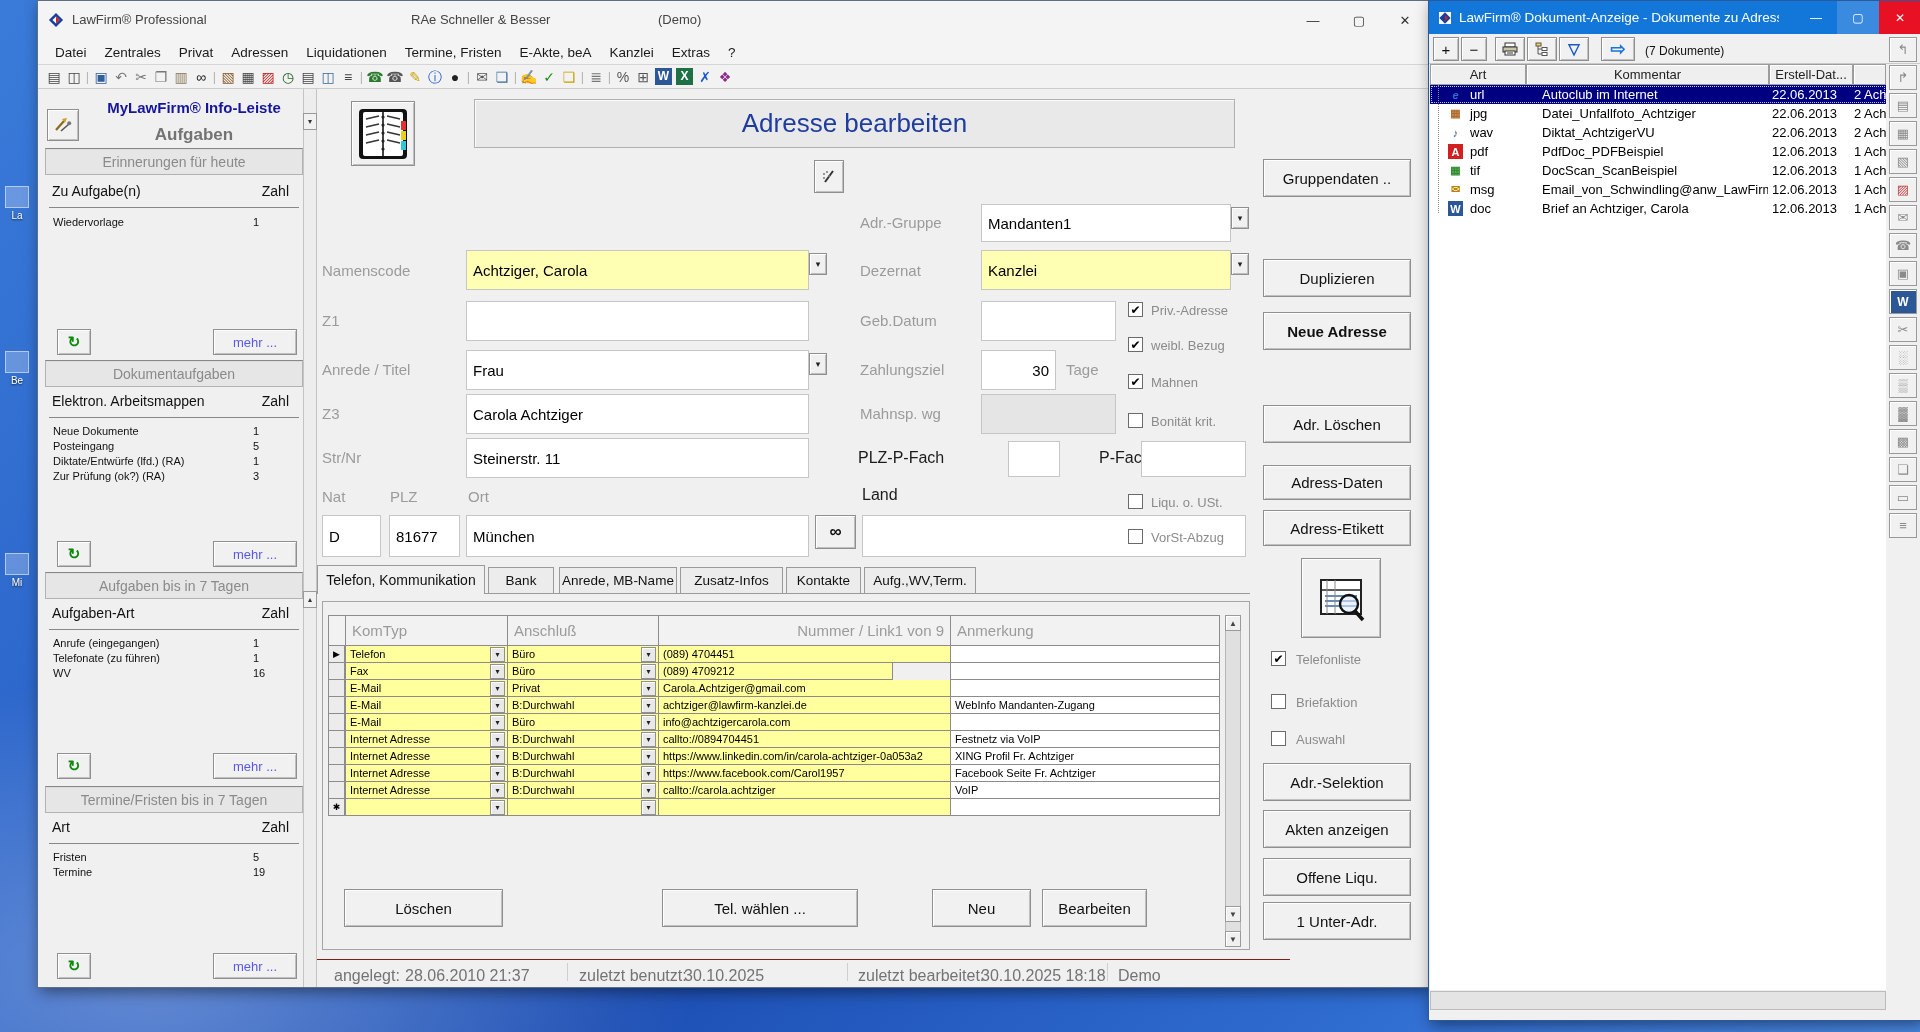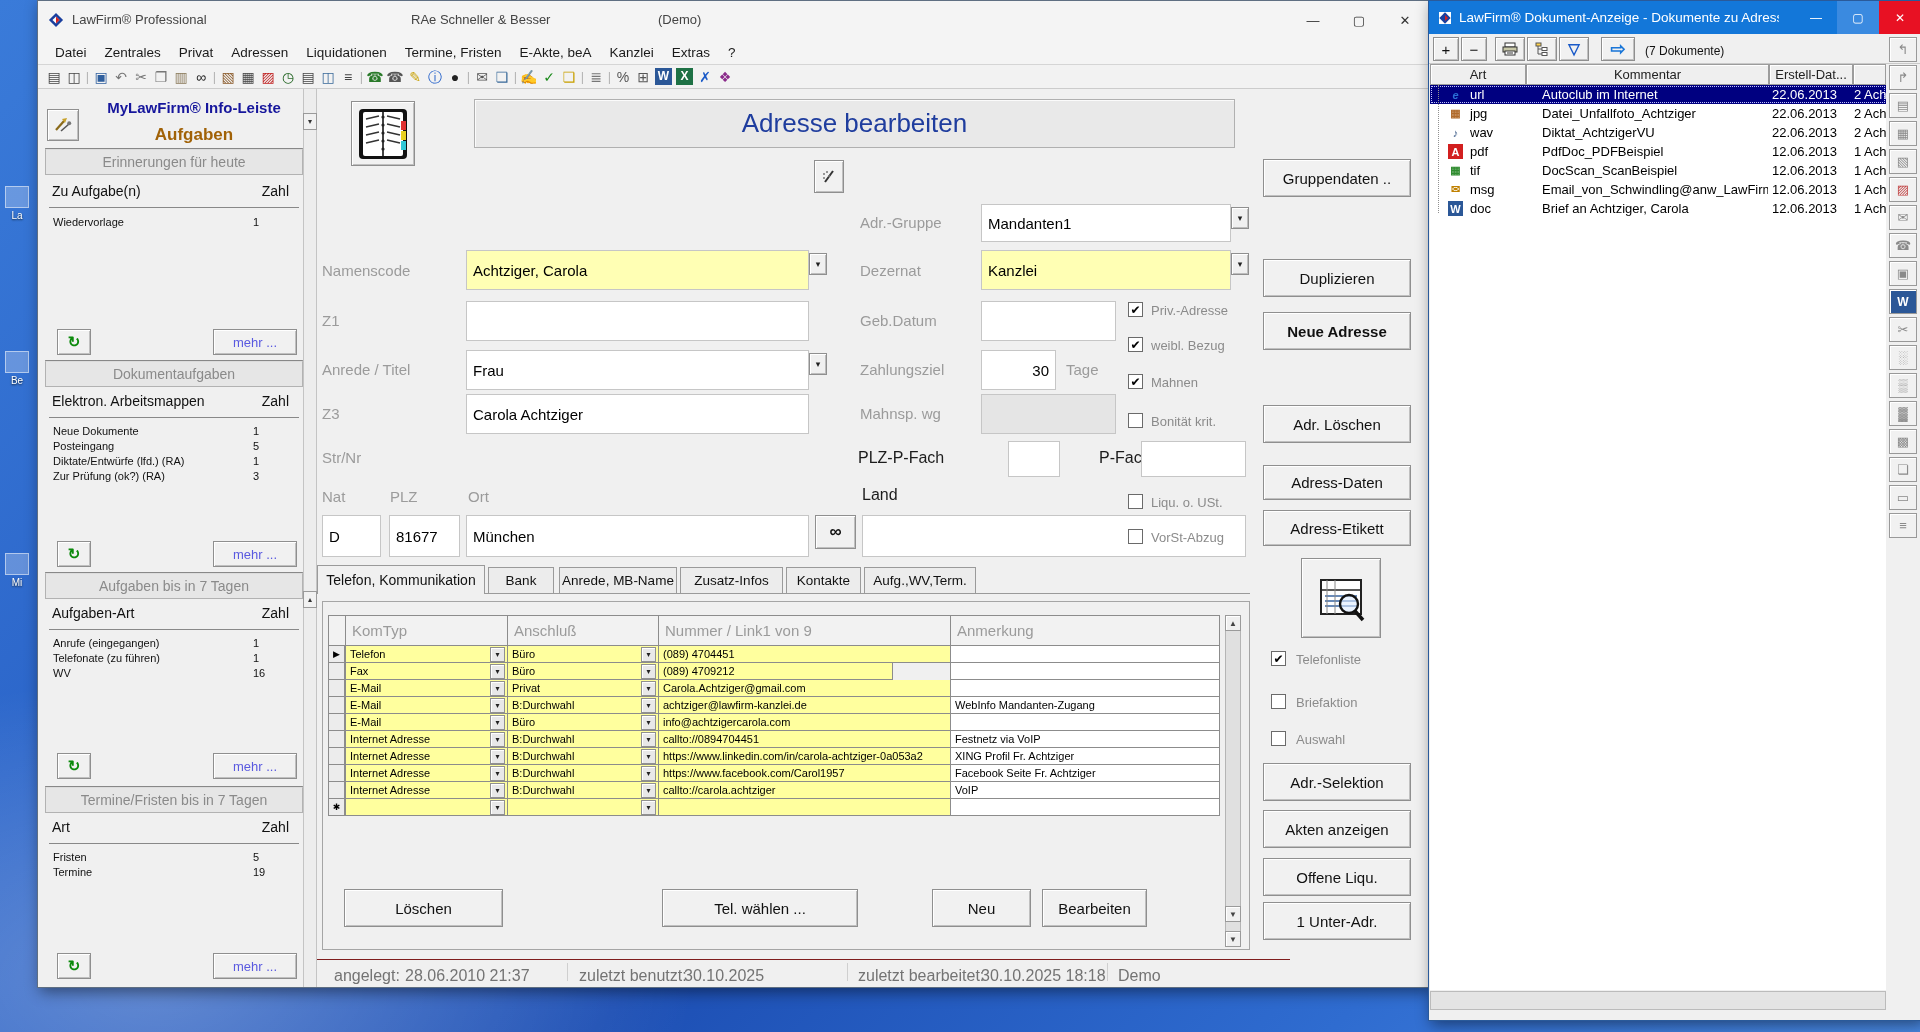--- a/index.html
+++ b/index.html
@@ -42,21 +42,21 @@
   #toolbar{position:absolute;left:0;top:64px;width:100%;height:24px;background:#f2f2f2;border-bottom:1px solid #cccccc;
     display:flex;align-items:center;padding-left:6px;box-sizing:border-box}
   #toolbar span{width:20px;text-align:center;font-size:14px;line-height:20px;color:#444}
   #toolbar span[data-name="separator-icon"]{width:7px;color:#b5b5b5;font-size:13px}
   #toolbar span[data-name="word-icon"]{background:#2b5797;color:#fff;font-size:12px;font-weight:bold;width:17px;height:17px;line-height:17px;margin:0 2px}
   #toolbar span[data-name="excel-icon"]{background:#1e7145;color:#fff;font-size:12px;font-weight:bold;width:17px;height:17px;line-height:17px;margin:0 2px}
 
   
   #sidebar{position:absolute;left:7px;top:88px;width:258px;height:898px;background:#f0f0f0}
   #sb-title{position:absolute;left:44px;top:10px;width:210px;text-align:center;font-size:15px;font-weight:bold;color:#16169c}
-  #sb-sub{position:absolute;left:44px;top:36px;width:210px;text-align:center;font-size:17px;font-weight:bold;color:#a16207}
+  #sb-sub{position:absolute;left:44px;top:36px;width:210px;text-align:center;font-size:17px;font-weight:bold;color:#737373}
   .sb-bar{position:absolute;left:0;width:258px;height:27px;background:#e6e6e6;border:1px solid #b2b2b2;
     border-top:2px groove #dcdcdc;box-sizing:border-box;display:flex;align-items:center;justify-content:center;
     font-size:14px;color:#8a8a8a}
   .sb-cols{position:absolute;left:0;width:258px;font-size:14px;color:#111}
   .sb-cols .l{position:absolute;left:7px;top:0}
   .sb-cols .r{position:absolute;right:14px;top:0}
   .sb-hr{position:absolute;left:4px;width:250px;border-top:1px solid #888}
   .sb-item{position:absolute;left:0;width:258px;font-size:11px;color:#111}
   .sb-item .l{position:absolute;left:8px;top:0;white-space:nowrap}
   .sb-item .r{position:absolute;left:208px;top:0}
@@ -373,20 +373,21 @@
   <div class="fld" style="left:428px;top:300px;width:343px;height:40px" data-name="z1-field"></div>
 
   <span class="lbl" style="left:284px;top:360px" data-name="anrede-label">Anrede / Titel</span>
   <div class="fld" style="left:428px;top:349px;width:343px;height:40px" data-name="anrede-field">Frau</div>
   <div class="ddb" style="left:771px;top:352px" data-name="anrede-dropdown-button">▾</div>
 
   <span class="lbl" style="left:284px;top:404px" data-name="z3-label">Z3</span>
   <div class="fld" style="left:428px;top:393px;width:343px;height:40px" data-name="z3-field">Carola Achtziger</div>
 
   <span class="lbl" style="left:284px;top:448px" data-name="strnr-label">Str/Nr</span>
+  <div class="fld" style="left:428px;top:437px;width:343px;height:40px" data-name="strasse-field">Steinerstr. 11</div>
 
   <span class="lbl" style="left:284px;top:487px" data-name="nat-label">Nat</span>
   <span class="lbl" style="left:352px;top:487px" data-name="plz-label">PLZ</span>
   <span class="lbl" style="left:430px;top:487px" data-name="ort-label">Ort</span>
   <div class="fld" style="left:284px;top:514px;width:59px;height:42px" data-name="nat-field">D</div>
   <div class="fld" style="left:351px;top:514px;width:71px;height:42px" data-name="plz-field">81677</div>
   <div class="fld" style="left:428px;top:514px;width:343px;height:42px" data-name="ort-field">München</div>
   <div class="btn" style="left:777px;top:514px;width:41px;height:34px;font-weight:bold;font-size:17px" data-name="plz-suche-button">
       <span data-name="binoculars-icon">∞</span>
     </div>
@@ -447,21 +448,21 @@
   <div class="tab" style="left:521px;width:118px" data-name="tab-anrede-mb-name">Anrede, MB-Name</div>
   <div class="tab" style="left:642px;width:103px" data-name="tab-zusatz-infos">Zusatz-Infos</div>
   <div class="tab" style="left:748px;width:75px" data-name="tab-kontakte">Kontakte</div>
   <div class="tab" style="left:826px;width:112px" data-name="tab-aufg-wv-term">Aufg.,WV,Term.</div>
   <div id="tabline" data-name="tab-divider"></div>
   <div id="gridpanel" data-name="kommunikation-panel"></div>
 
   <div class="ghead" style="left:290px;width:18px" data-name="grid-corner"></div>
   <div class="ghead" style="left:307px;width:163px" data-name="komtyp-header">KomTyp</div>
   <div class="ghead" style="left:469px;width:152px" data-name="anschluss-header">Anschluß</div>
-  <div class="ghead" style="left:620px;width:293px;justify-content:flex-start" data-name="nummer-header">
+  <div class="ghead" style="left:620px;width:293px;justify-content:flex-end" data-name="nummer-header">
       <span>Nummer / Link</span>
       <span data-name="record-position">1 von 9</span>
     </div>
   <div class="ghead" style="left:912px;width:270px" data-name="anmerkung-header">Anmerkung</div>
 
   <div class="grow" style="top:645px" data-name="table-row">
     <span class="gsel" data-name="row-selector">▶</span>
     <span class="gc yellow" style="left:307px;width:163px" data-name="komtyp-cell">Telefon</span>
       <span class="gdd" style="left:452px" data-name="dropdown-icon">▾</span>
     <span class="gc yellow" style="left:469px;width:152px" data-name="anschluss-cell">Büro</span>

